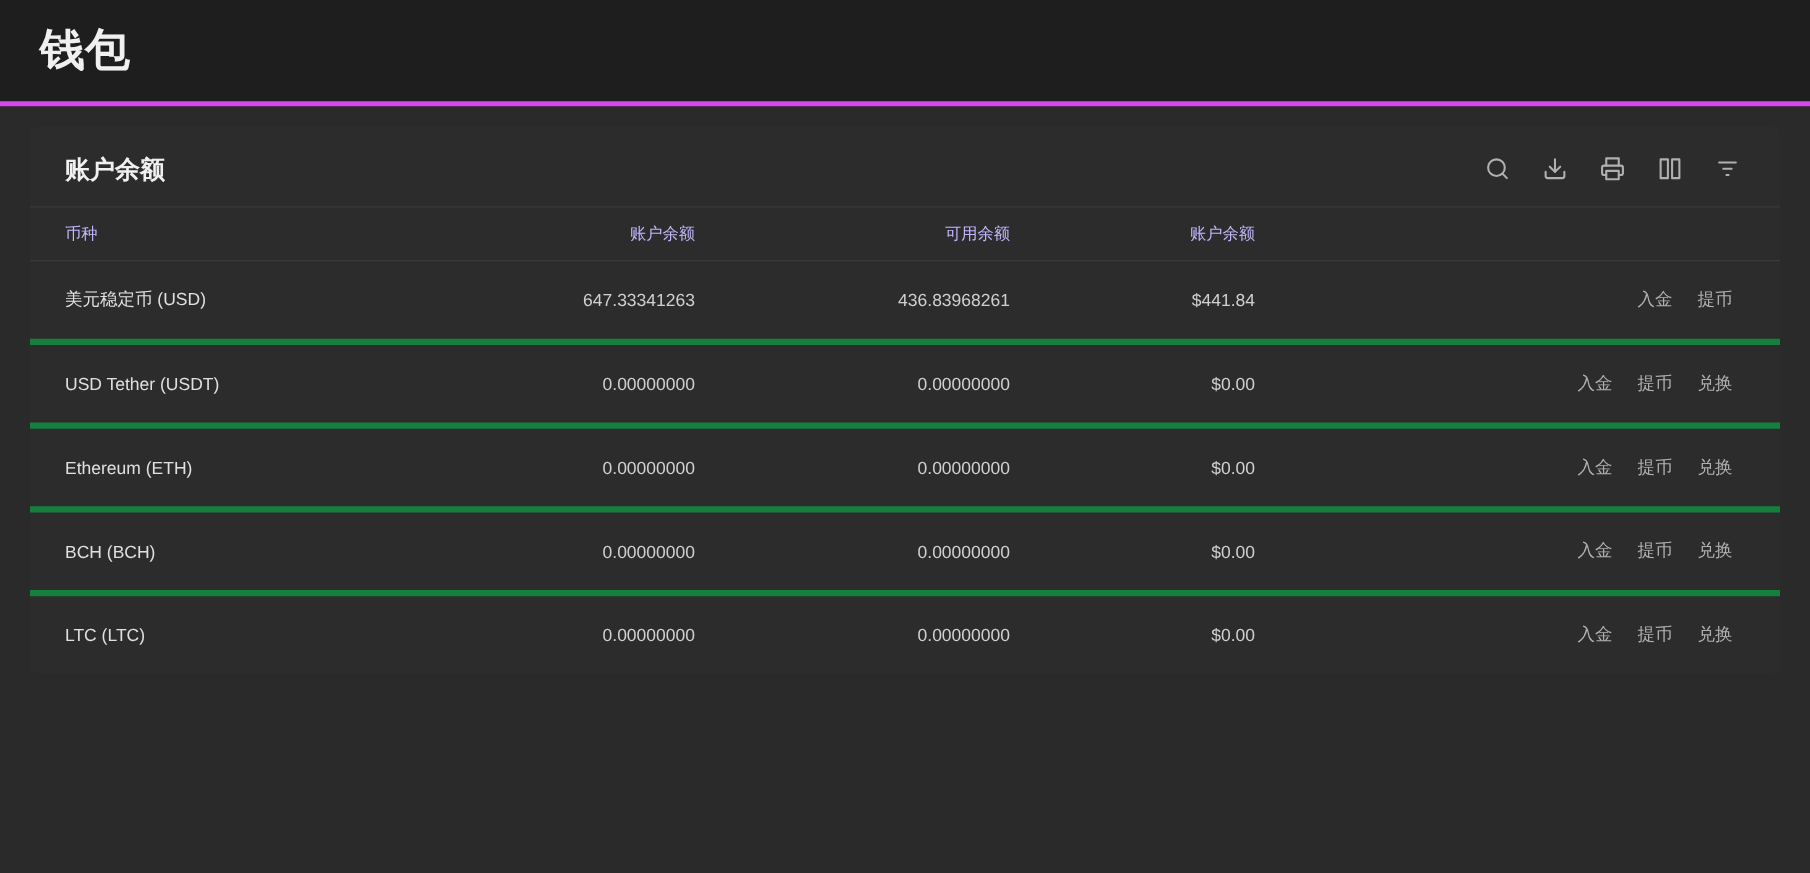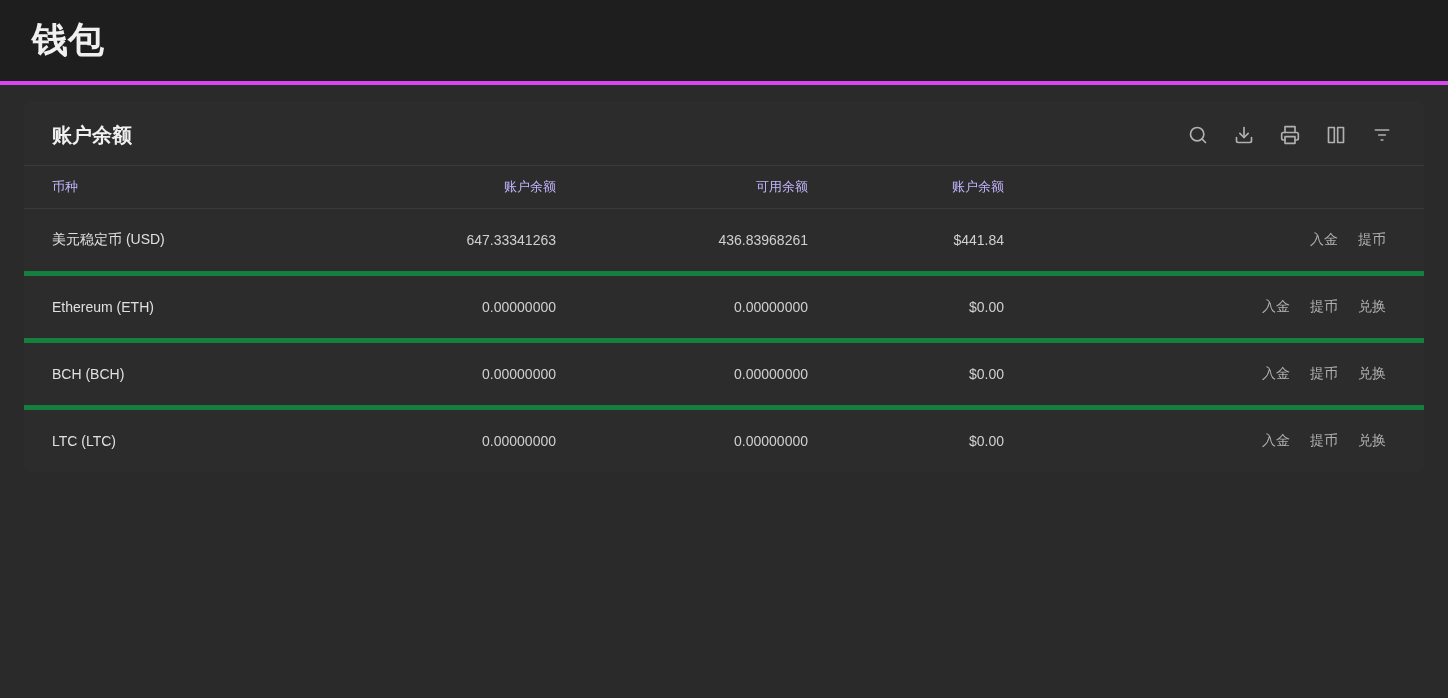--- a/index.html
+++ b/index.html
@@ -190,20 +190,27 @@
     </thead>
     <tbody id="table-body">
     <tr>
           <td class="currency-name">美元稳定币 (USD)</td>
           <td class="num-col">647.33341263</td>
           <td class="num-col">436.83968261</td>
           <td class="num-col">$441.84</td>
           <td class="action-cell"><button class="action-btn">入金</button><button class="action-btn">提币</button></td>
         </tr>
         <tr>
+          <td class="currency-name">USD Tether (USDT)</td>
+          <td class="num-col">0.00000000</td>
+          <td class="num-col">0.00000000</td>
+          <td class="num-col">$0.00</td>
+          <td class="action-cell"><button class="action-btn">入金</button><button class="action-btn">提币</button><button class="action-btn exchange-plain">兑换</button></td>
+        </tr>
+        <tr>
           <td class="currency-name">Ethereum (ETH)</td>
           <td class="num-col">0.00000000</td>
           <td class="num-col">0.00000000</td>
           <td class="num-col">$0.00</td>
           <td class="action-cell"><button class="action-btn">入金</button><button class="action-btn">提币</button><button class="action-btn exchange-plain">兑换</button></td>
         </tr>
         <tr>
           <td class="currency-name">BCH (BCH)</td>
           <td class="num-col">0.00000000</td>
           <td class="num-col">0.00000000</td>

